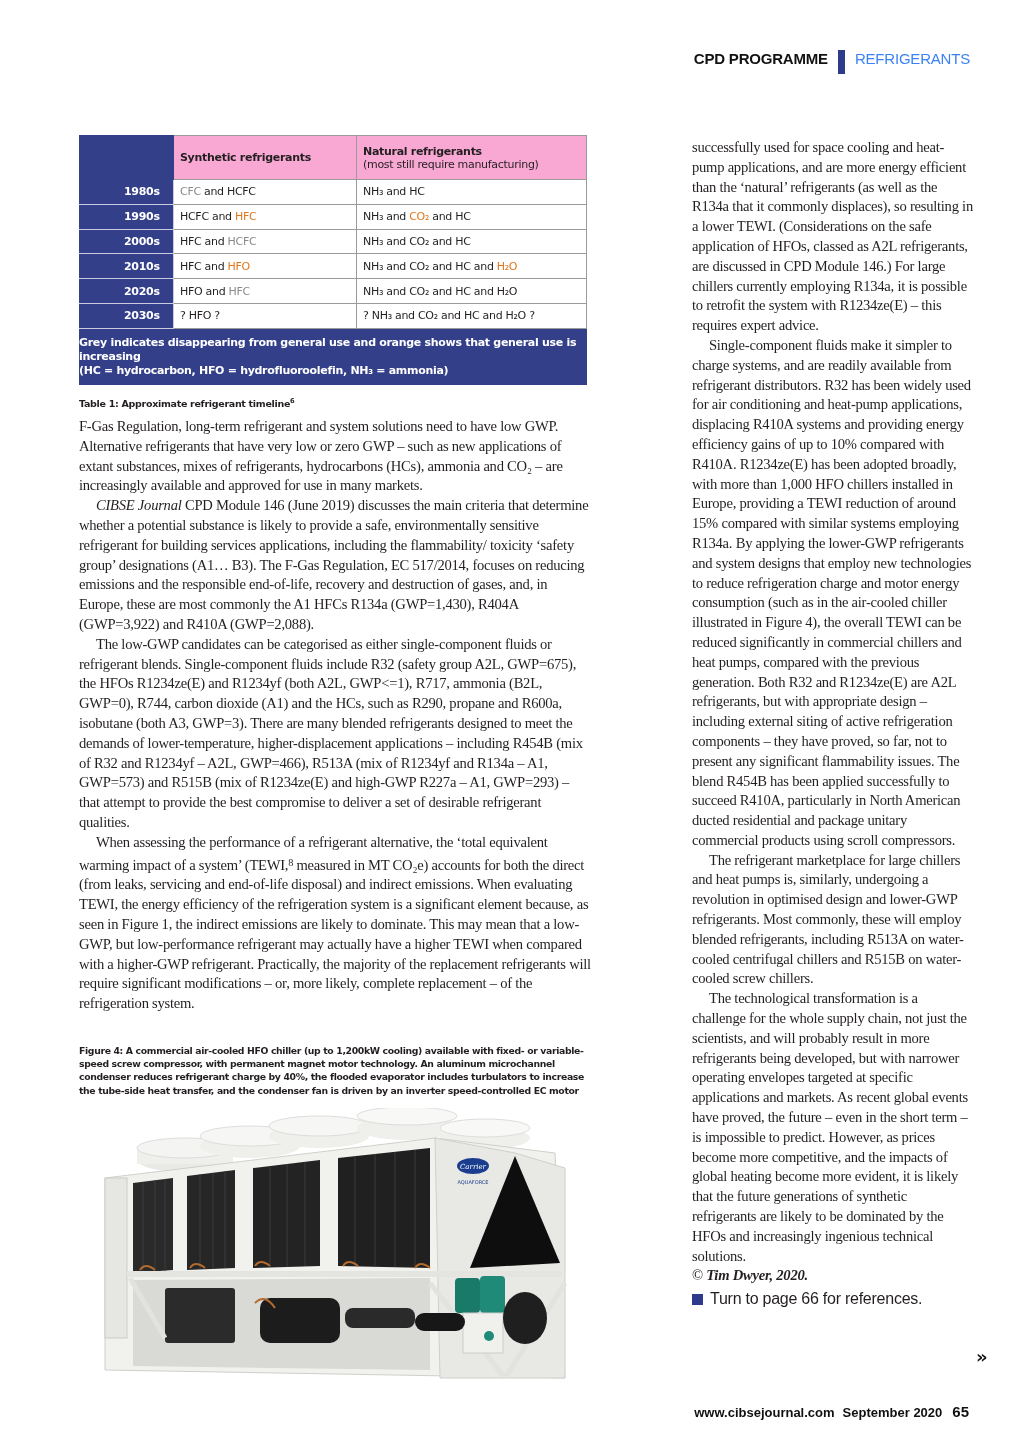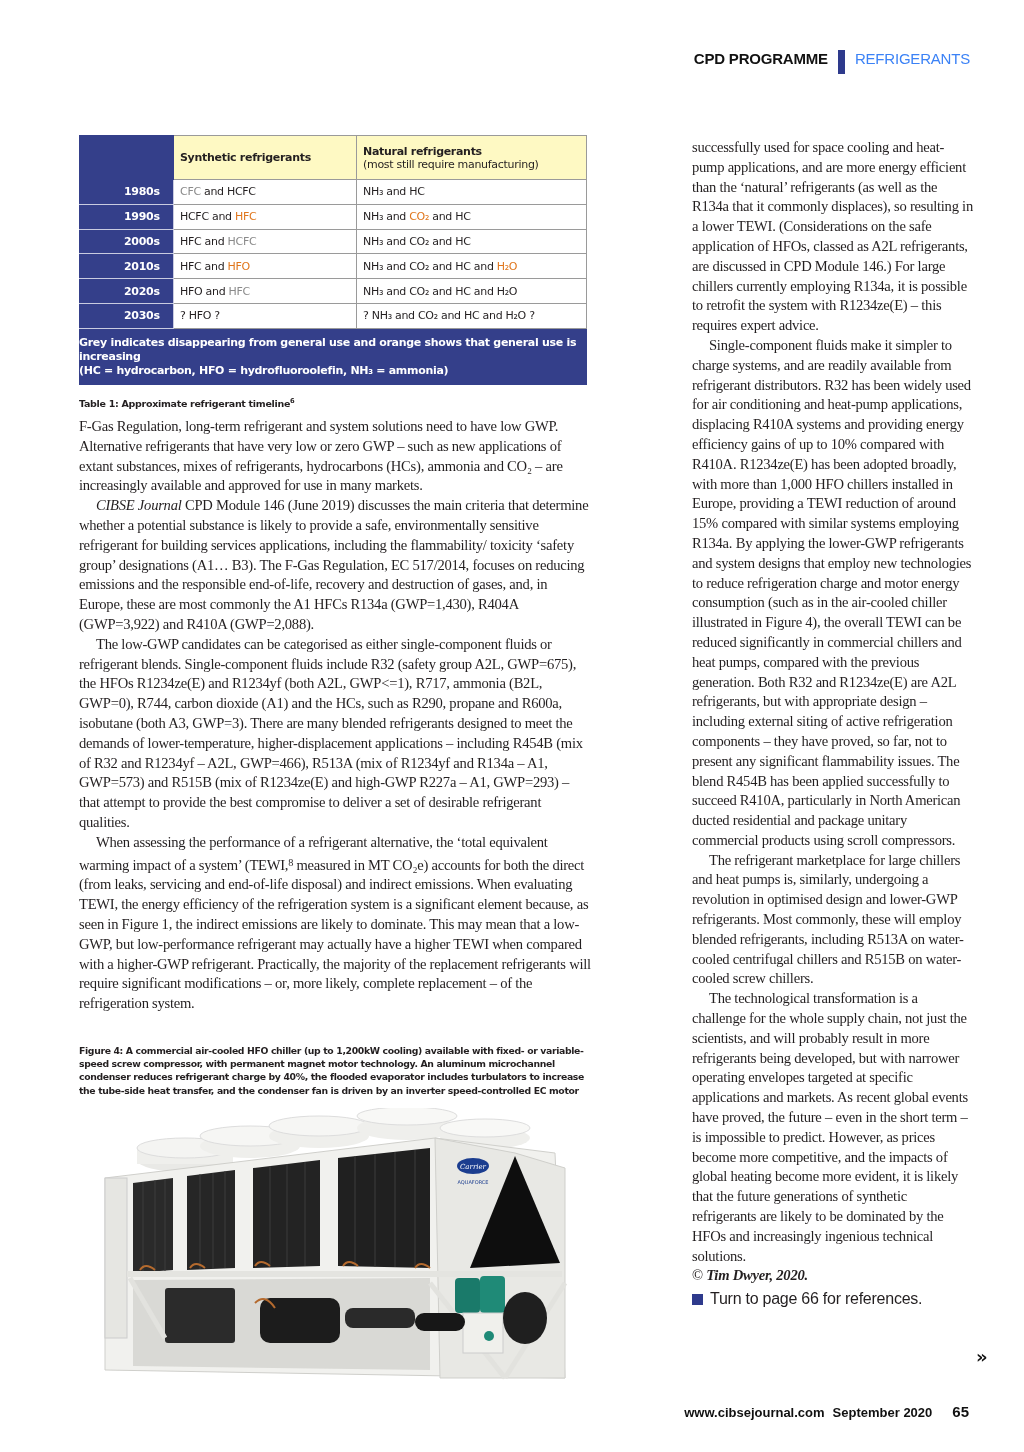--- a/index.html
+++ b/index.html
@@ -8,21 +8,21 @@
 
   .header { position: absolute; top: 50px; right: 54px; display: flex; align-items: flex-start; height: 24px; }
   .header .prog { font-family: "Liberation Sans", sans-serif; font-weight: bold; font-size: 15px; color: #111; letter-spacing: -0.2px; }
   .header .bar { width: 7px; height: 24px; background: #2e3a8c; margin: 0 10px 0 10px; }
   .header .topic { font-family: "Liberation Sans", sans-serif; font-size: 15px; color: #3b82f6; letter-spacing: -0.2px; }
 
   
   .tbl-wrap { position: absolute; left: 79px; top: 135px; width: 508px; }
   table.rt { width: 508px; border-collapse: collapse; font-family: "DejaVu Sans", sans-serif; font-size: 11px; color: #231f20; }
   table.rt td { border: 1px solid #9a9a9a; height: 24.8px; padding: 0 6px; vertical-align: middle; letter-spacing: -0.3px; }
-  table.rt .hd td { height: 44px; background: #fef9c3; }
+  table.rt .hd td { height: 44px; background: #f9a8d4; }
   table.rt .hd td.corner { background: #343f8a; border-color: #343f8a; }
   table.rt td.dec { background: #343f8a; color: #ffffff; font-weight: bold; width: 94px; border-color: #c9cbe0; border-left-color:#343f8a;padding-left:44px;}
   table.rt td.syn { width: 183px; }
   .hd .title { font-weight: bold; }
   .hd .sub { display: block; font-weight: normal; }
   .grey { color: #8a8a8a; }
   .orange { color: #e0761c; }
   .note { background: #343f8a; color: #fff; font-family: "DejaVu Sans", sans-serif; font-weight: bold; font-size: 11px; padding: 7px 6px 7px 0; line-height: 14px; letter-spacing: -0.3px; }
   .tcap { font-family: "DejaVu Sans", sans-serif; font-weight: bold; font-size: 9.5px; margin-top: 12px; letter-spacing: -0.3px; }
   sub, sup { font-size: 70%; } sup { vertical-align: 4px; }
@@ -36,21 +36,21 @@
   .fig-cap { position: absolute; left: 79px; top: 1044px; width: 512px; font-family: "DejaVu Sans", sans-serif; font-weight: bold; font-size: 9.3px; line-height: 13.2px; letter-spacing: -0.35px; }
 
   .figure { position: absolute; left: 85px; top: 1108px; width: 515px; height: 280px; }
 
   .credit { font-style: italic; font-weight: bold; }
   .turn { margin-top: 3px; font-family: "Liberation Sans", sans-serif; font-size: 16px; color: #231f20; display: flex; align-items: center; }
   .turn .sq { width: 11px; height: 11px; background: #2e3a8c; margin-right: 7px; display: inline-block; }
   .chev { position: absolute; left: 976px; top: 1346px; font-family: "DejaVu Sans", sans-serif; font-weight: bold; font-size: 18px; color: #111; }
 
   .footer { position: absolute; top: 1403px; right: 55px; font-family: "Liberation Sans", sans-serif; font-size: 13px; color: #111; display: flex; gap: 8px; align-items: flex-end; }
-  .footer .pg { font-weight: bold; font-size: 15px; margin-left: 12px; }
+  .footer .pg { font-weight: bold; font-size: 15px; margin-left: 2px; }
   .footer .url, .footer .date { font-weight: bold; }
 </style>
 </head>
 <body>
 
 <div class="header">
   <span class="prog">CPD PROGRAMME</span>
   <span class="bar"></span>
   <span class="topic">REFRIGERANTS</span>
 </div>

